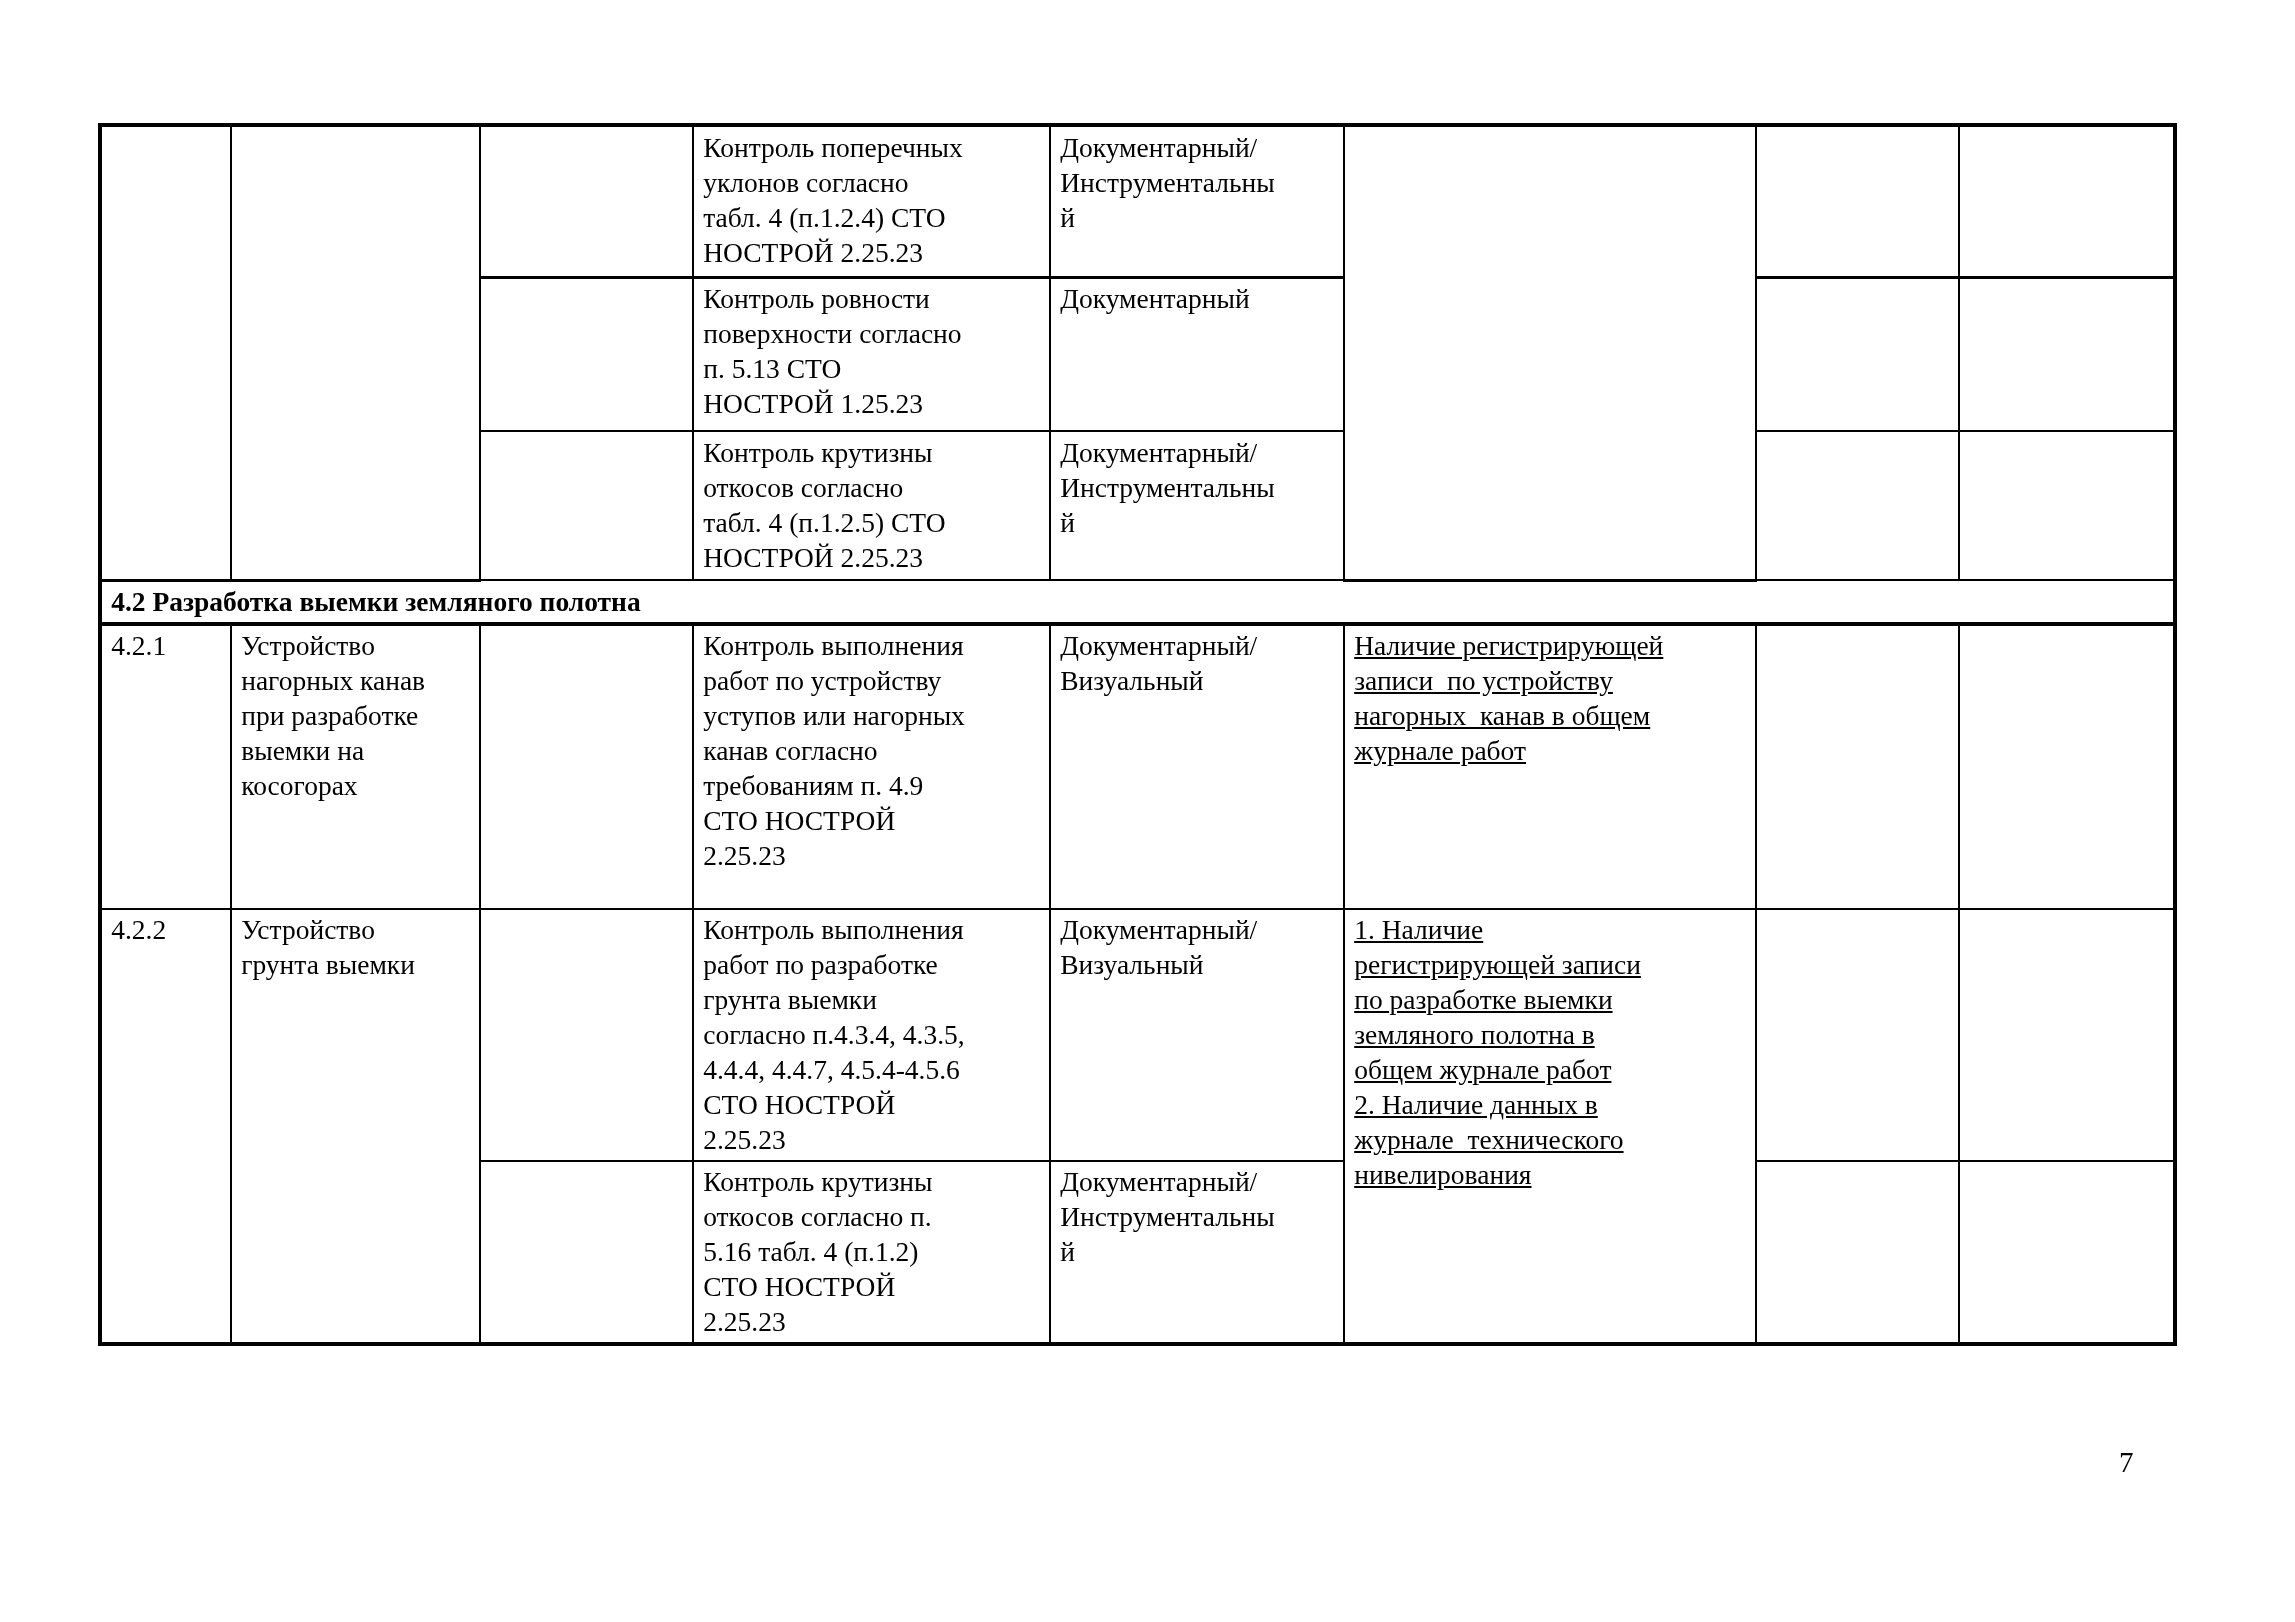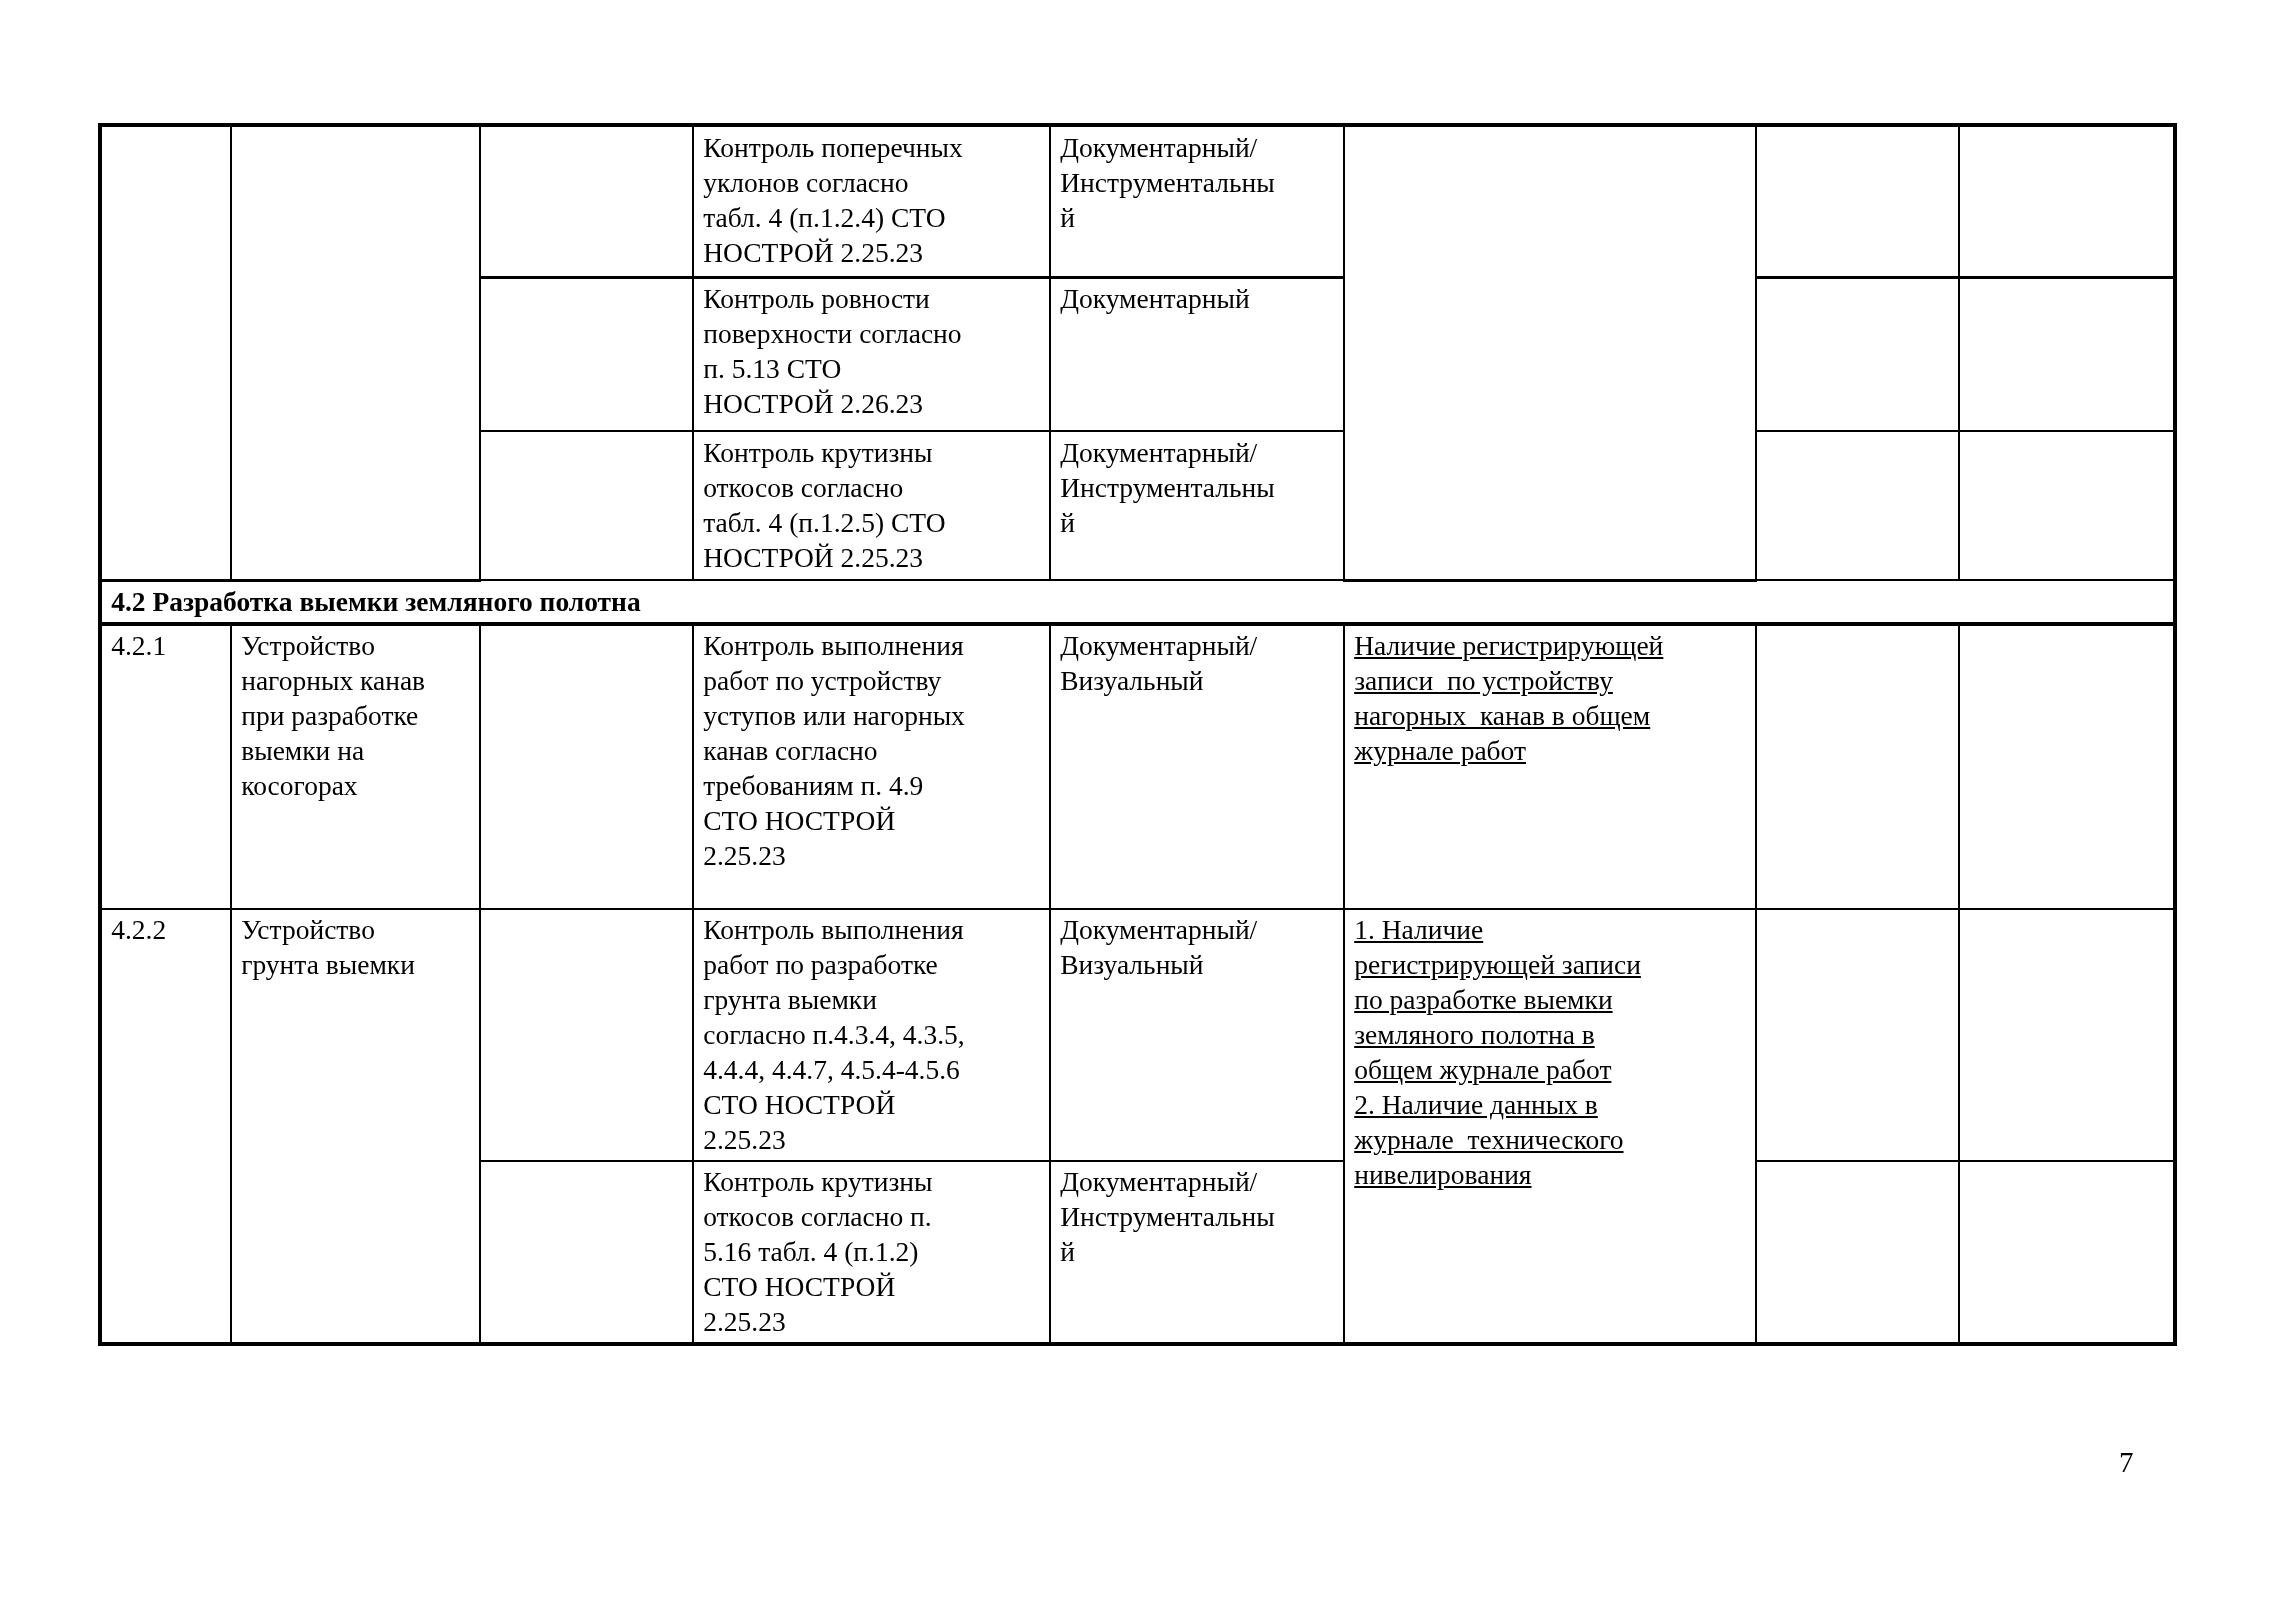--- a/index.html
+++ b/index.html
@@ -90,21 +90,21 @@
 й</td>
     <td class="c-result c-empty" rowspan="3"></td>
     <td class="c-empty"></td>
     <td class="c-empty"></td>
   </tr>
   <tr style="height:154px">
     <td class="c-empty"></td>
     <td class="c-subject">Контроль ровности
 поверхности согласно
 п. 5.13 СТО
-НОСТРОЙ 2.26.23</td>
+НОСТРОЙ 1.25.23</td>
     <td class="c-method">Документарный</td>
     <td class="c-empty"></td>
     <td class="c-empty"></td>
   </tr>
   <tr style="height:149px">
     <td class="c-empty"></td>
     <td class="c-subject">Контроль крутизны
 откосов согласно
 табл. 4 (п.1.2.5) СТО
 НОСТРОЙ 2.25.23</td>

